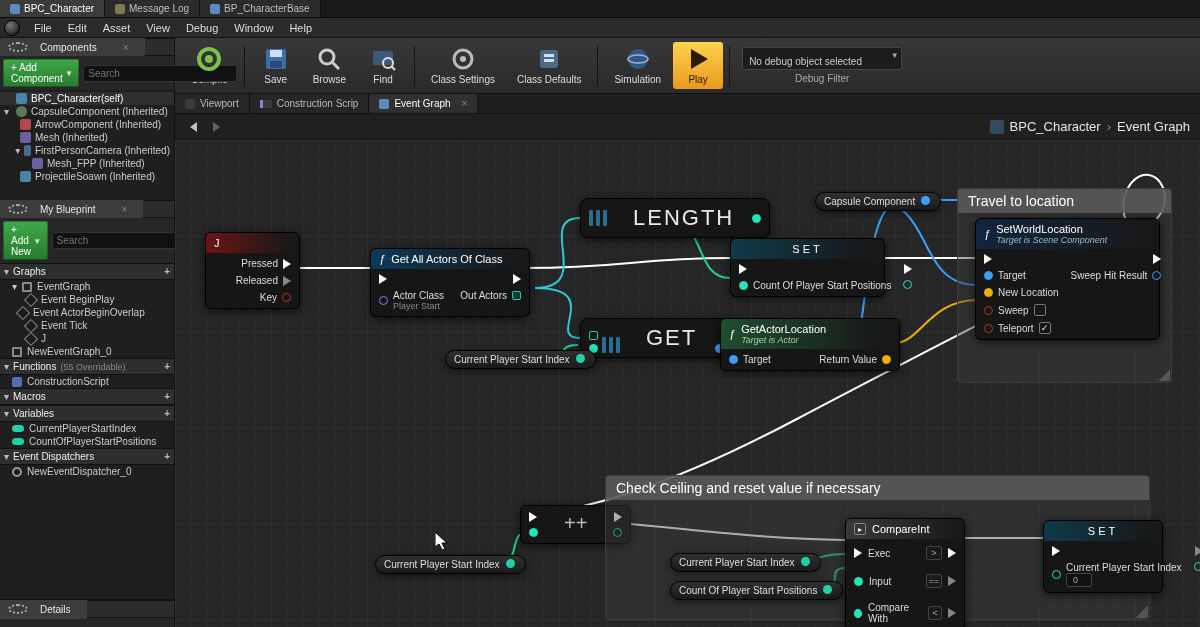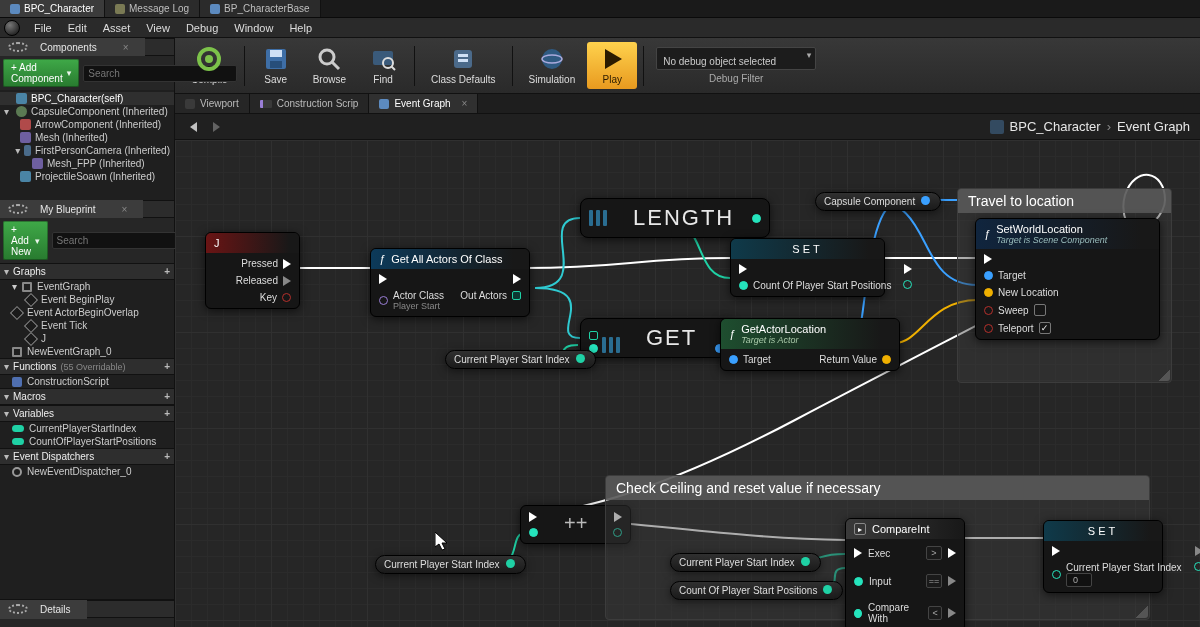--- a/index.html
+++ b/index.html
@@ -232,21 +232,21 @@
         </div>
       <div class="row2">
           <span class="tri">▾</span>
           <span class="gr"></span>
           <span>EventGraph</span>
         </div>
       <div class="row2" style="padding-left:26px">
           <span class="ev"></span>
           <span>Event BeginPlay</span>
         </div>
-      <div class="row2" style="padding-left:12px">
+      <div class="row2" style="padding-left:18px">
           <span class="ev"></span>
           <span>Event ActorBeginOverlap</span>
         </div>
       <div class="row2" style="padding-left:26px">
           <span class="ev"></span>
           <span>Event Tick</span>
         </div>
       <div class="row2" style="padding-left:26px">
           <span class="ev"></span>
           <span>J</span>
@@ -331,20 +331,27 @@
         </div>
       <div class="tbtn">
           <div class="ic"><svg viewBox="0 0 26 26">
               <rect x="3" y="5" width="20" height="14" rx="2" fill="#3a5a7a"></rect>
               <circle cx="18" cy="17" r="5" fill="none" stroke="#ddd" stroke-width="2"></circle>
               <line x1="21" y1="20" x2="25" y2="24" stroke="#ddd" stroke-width="2"></line>
             </svg></div>
           <span>Find</span>
         </div>
       <div class="sep"></div>
+      <div class="tbtn">
+          <div class="ic"><svg viewBox="0 0 26 26">
+              <circle cx="13" cy="13" r="9" fill="none" stroke="#bbb" stroke-width="3"></circle>
+              <circle cx="13" cy="13" r="3" fill="#bbb"></circle>
+            </svg></div>
+          <span>Class Settings</span>
+        </div>
       <div class="tbtn">
           <div class="ic"><svg viewBox="0 0 26 26">
               <rect x="4" y="4" width="18" height="18" rx="3" fill="#4b6a8a"></rect>
               <rect x="8" y="8" width="10" height="3" fill="#cfe0f5"></rect>
               <rect x="8" y="13" width="10" height="3" fill="#cfe0f5"></rect>
             </svg></div>
           <span>Class Defaults</span>
         </div>
       <div class="sep"></div>
       <div class="tbtn">
@@ -593,20 +600,29 @@
                 <span class="dot c-bool"></span>
                 <span>Sweep</span>
                 <span class="chk"></span>
               </div>
             <div class="pin">
                 <span class="dot c-bool"></span>
                 <span>Teleport</span>
                 <span class="chk">✓</span>
               </div>
           </div>
+          <div class="col" style="margin-left:auto">
+            <div class="pin r">
+                <span class="exec"></span>
+              </div>
+            <div class="pin r">
+                <span>Sweep Hit Result</span>
+                <span class="dot c-obj"></span>
+              </div>
+          </div>
         </div>
       </div>
 
       <div class="node" style="left:345px;top:365px">
         <div class="body" style="padding:6px 8px">
           <div class="col">
               <div class="pin">
                 <span class="exec"></span>
               </div>
               <div class="pin">

